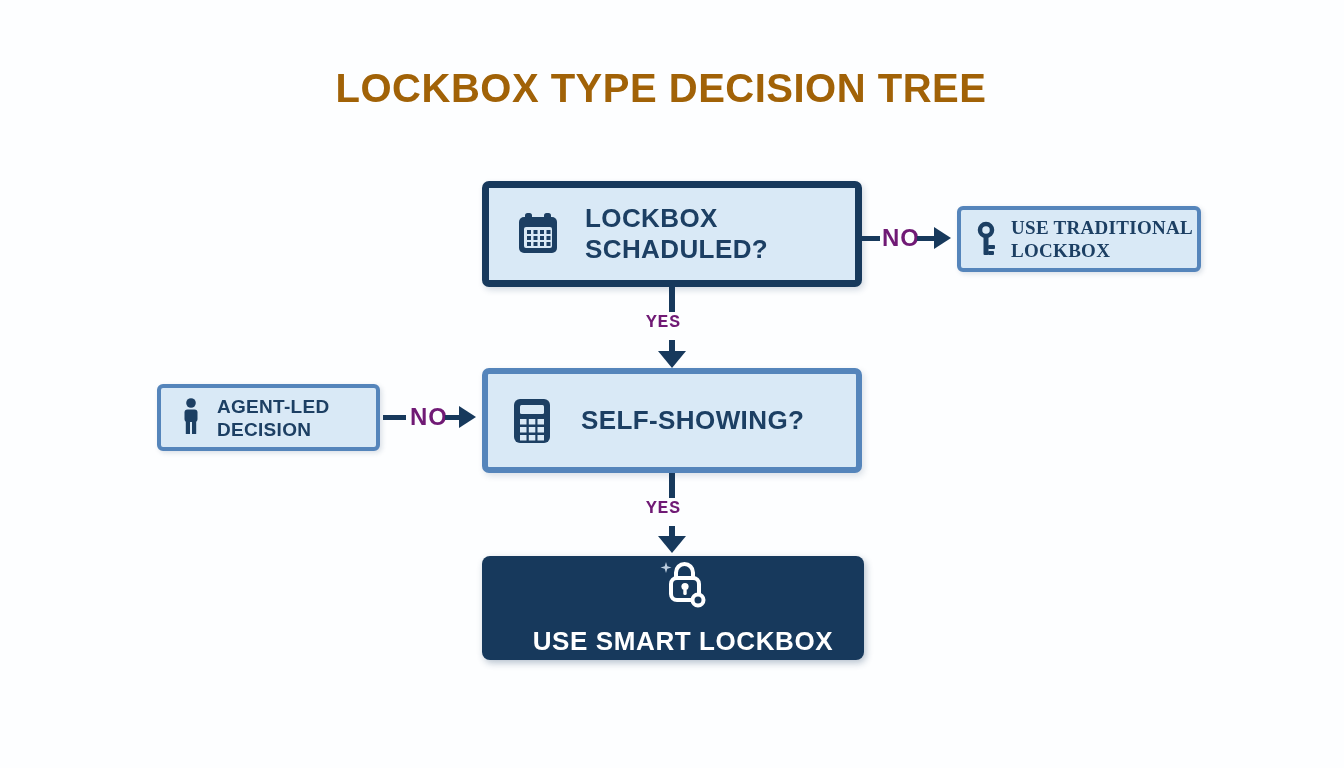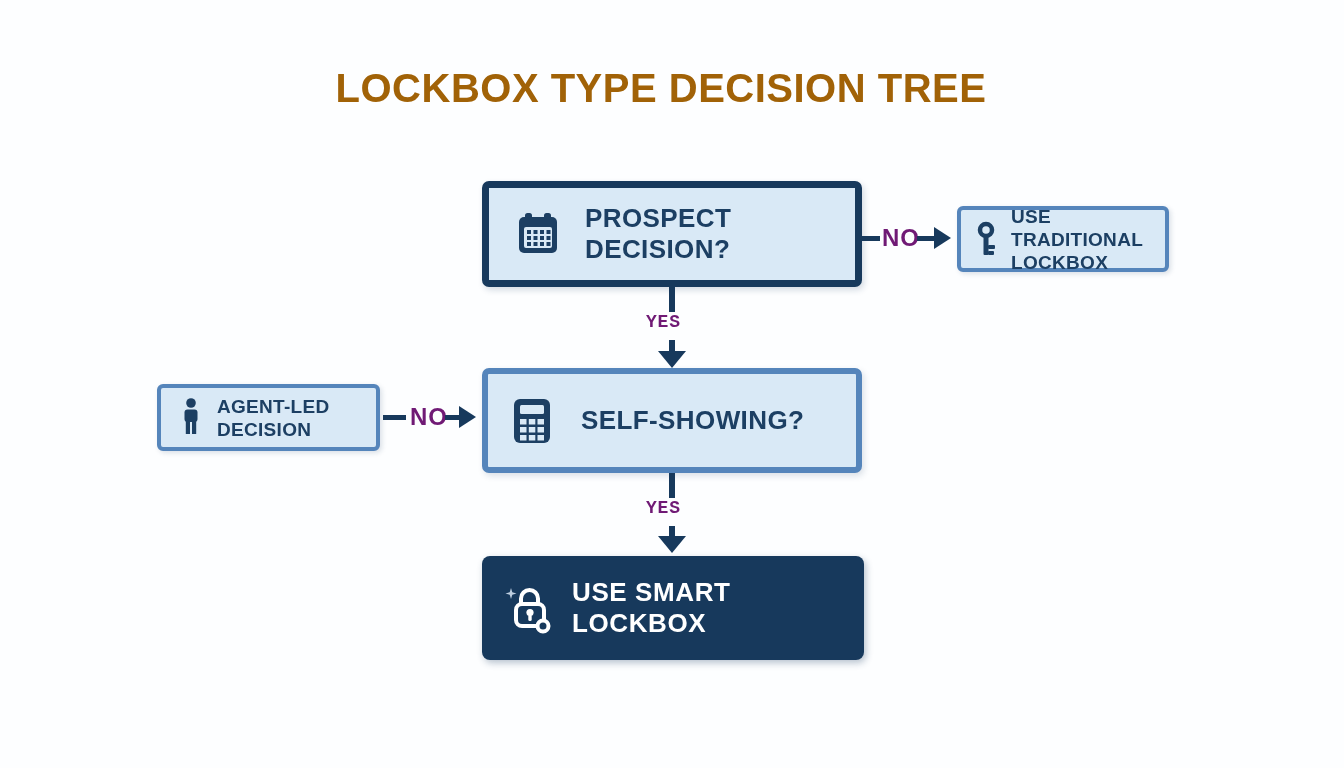--- a/index.html
+++ b/index.html
@@ -36,36 +36,38 @@
     padding-left: 26px; gap: 24px;
     box-shadow: 2px 3px 6px rgba(23,57,92,0.18);
   }
   .node-self {
     left: 482px; top: 368px; width: 380px; height: 105px;
     border: 6px solid #5585bb; border-radius: 7px;
     padding-left: 21px; gap: 26px;
     box-shadow: 2px 3px 6px rgba(23,57,92,0.15);
   }
   .node-traditional {
-    left: 957px; top: 206px; width: 212px; height: 66px;
+    left: 957px; top: 206px; width: 244px; height: 66px;
     border: 4px solid #5585bb; border-radius: 6px;
     padding-left: 12px; gap: 12px;
     box-shadow: 2px 2px 5px rgba(23,57,92,0.15);
+    font-family: Liberation Serif, serif;
   }
   .node-agent {
     left: 157px; top: 384px; width: 223px; height: 67px;
     border: 4px solid #5585bb; border-radius: 6px;
     padding-left: 20px; gap: 16px;
     box-shadow: 2px 2px 5px rgba(23,57,92,0.15);
   }
   .node-smart {
     left: 482px; top: 556px; width: 382px; height: 104px;
     background: #17395c; border-radius: 8px;
     padding-left: 20px; gap: 18px;
     box-shadow: 2px 3px 7px rgba(23,57,92,0.3);
+    flex-direction: column;
   }
   .q-label {
     font-size: 26px; font-weight: bold; color: #1c3f63; letter-spacing: 0.4px;
   }
   .small-label {
     font-size: 19px; font-weight: bold; color: #1c3f63;
     line-height: 23px; letter-spacing: 0.3px;
   }
   .small-label span { display: block; }
   .smart-label {
@@ -116,21 +118,21 @@
             <rect x="18.5" y="25" width="4" height="4"></rect>
             <rect x="25" y="25" width="4" height="4"></rect>
             <rect x="31.5" y="25" width="4" height="4"></rect>
           <rect x="12" y="31" width="4" height="4"></rect>
             <rect x="18.5" y="31" width="4" height="4"></rect>
             <rect x="25" y="31" width="4" height="4"></rect>
             <rect x="31.5" y="31" width="4" height="4"></rect>
         </g>
       </svg>
     </span>
-    <span class="q-label">PROSPECT DECISION?</span>
+    <span class="q-label">LOCKBOX SCHADULED?</span>
   </div>
 
   <div class="hline" style="left:860px; top:236px; width:20px;"></div>
   <span class="edge-label edge-label-no" style="left:882px; top:224px;">NO</span>
   <div class="hline" style="left:917px; top:236px; width:17px;"></div>
   <div class="arrow-right" style="left:934px; top:227px;"></div>
 
   <div class="node node-traditional">
     <span class="icon">
       <svg width="26" height="36" viewBox="0 0 26 36">

